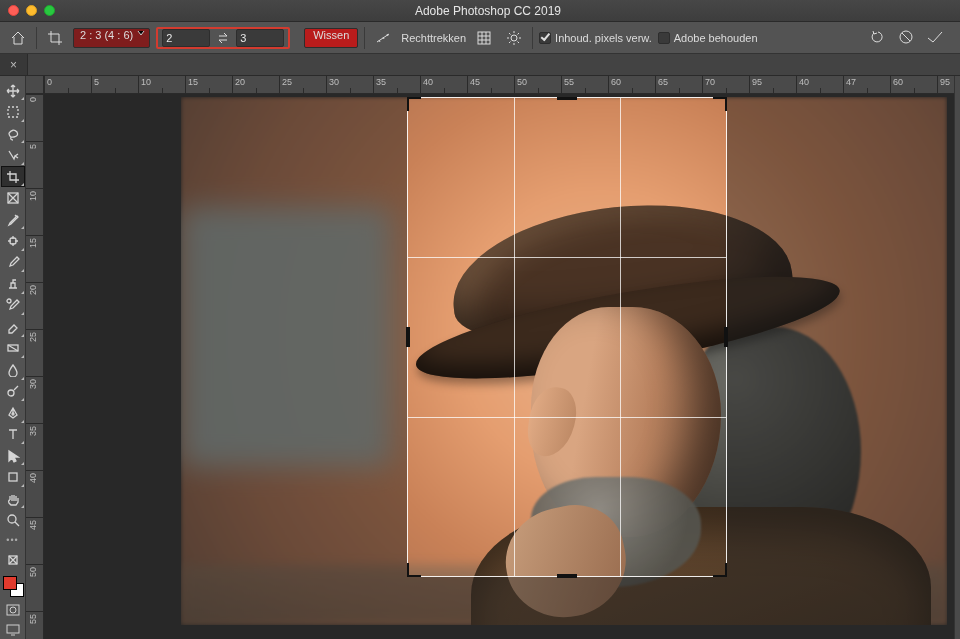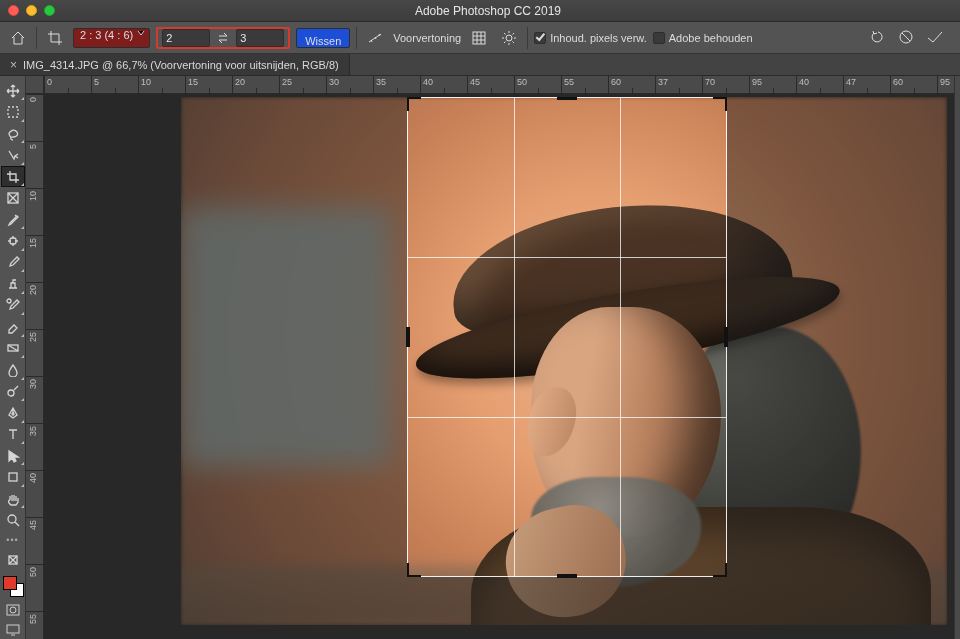--- a/index.html
+++ b/index.html
@@ -15,21 +15,21 @@
 
   
   .optbar { height:32px; background:#535353; border-bottom:1px solid #333; display:flex; align-items:center; padding:0 6px; gap:6px; font-size:11px; color:#dcdcdc;}
   .optbar .iconbox { width:24px; height:24px; display:flex; align-items:center; justify-content:center; stroke:#dcdcdc; fill:none; }
   .optbar .sep { width:1px; height:22px; background:#3a3a3a; }
   .ratio-dd { display:flex; align-items:flex-start; gap:4px; background:#7f1d1d; border:1px solid #2d2d2d; height:20px; padding:0 4px 0 6px; border-radius:2px; min-width:74px;}
   .ratio-dd svg{stroke:#ccc;}
   .highlight-box { display:flex; align-items:center; gap:4px; border:2px solid #d33b2f; height:22px; padding:0 4px; border-radius:2px;}
   .dim-input { width:48px; height:18px; background:#3a3a3a; border:1px solid #2d2d2d; color:#e8e8e8; font-size:11px; padding:0 3px; border-radius:2px;}
   .swap { width:18px; height:18px; display:flex; align-items:center; justify-content:center;}
-  .txtbtn { background:#1d4ed8; border:1px solid #2d2d2d; height:20px; padding:0 8px; display:flex; align-items:flex-end; border-radius:2px; color:#dcdcdc;}
+  .txtbtn { background:#b91c1c; border:1px solid #2d2d2d; height:20px; padding:0 8px; display:flex; align-items:flex-start; border-radius:2px; color:#dcdcdc;margin-left:8px;}
   .chk { display:flex; align-items:center; gap:4px;}
   .chkbox { width:12px; height:12px; border:1px solid #2d2d2d; background:#3a3a3a; display:flex; align-items:center; justify-content:center; border-radius:2px;}
   .chkbox.on::after{content:"";width:7px;height:3px;border-left:2px solid #ddd;border-bottom:2px solid #ddd;transform:rotate(-50deg) translate(1px,-1px);}
   .optbar .right { margin-left:auto; display:flex; align-items:center; gap:12px; padding-right:10px;}
   .right svg{stroke:#dcdcdc; fill:none;}
 
   
   .doctab-row { height:22px; background:#434343; display:flex; align-items:stretch; border-bottom:1px solid #2a2a2a;}
   .doctab { display:flex; align-items:center; gap:6px; padding:0 10px; background:#383838; color:#d8d8d8; font-size:11px; max-width:380px; border-right:1px solid #2a2a2a;}
   .doctab .x { font-size:12px; color:#bbb;}
@@ -148,21 +148,21 @@
 
   <div class="txtbtn">
       <span>Wissen</span>
     </div>
   <div class="sep"></div>
   <div class="iconbox">
     <svg width="16" height="16" viewBox="0 0 16 16">
         <path d="M2 12 L14 4 M4 10 L5 12 M8 7 L9 9 M12 4 L13 6"></path>
       </svg>
   </div>
-  <span>Voorvertoning</span>
+  <span>Rechttrekken</span>
 
   <div class="iconbox">
     <svg width="16" height="16" viewBox="0 0 16 16">
         <rect x="2" y="2" width="12" height="12"></rect>
         <path d="M6 2 V14 M10 2 V14 M2 6 H14 M2 10 H14"></path>
       </svg>
   </div>
   <div class="iconbox">
     <svg width="16" height="16" viewBox="0 0 16 16">
         <circle cx="8" cy="8" r="3"></circle>
@@ -196,21 +196,20 @@
       <svg width="18" height="16" viewBox="0 0 18 16">
           <path d="M2 9 L7 13 L16 3"></path>
         </svg>
     </div>
   </div>
 </div>
 
 <div class="doctab-row">
   <div class="doctab">
     <span class="x">×</span>
-    <span>IMG_4314.JPG @ 66,7% (Voorvertoning voor uitsnijden, RGB/8)</span>
   </div>
 </div>
 
 <div class="main">
 
   <div class="toolbar">
     <div class="tool">
         <svg width="14" height="14" viewBox="0 0 14 14">
           <path d="M7 1 V13 M1 7 H13 M7 1 L5 3 M7 1 L9 3 M7 13 L5 11 M7 13 L9 11 M1 7 L3 5 M1 7 L3 9 M13 7 L11 5 M13 7 L11 9"></path>
         </svg>
@@ -402,21 +401,21 @@
         <div class="tick">
           <span>50</span>
         </div>
         <div class="tick">
           <span>55</span>
         </div>
         <div class="tick">
           <span>60</span>
         </div>
         <div class="tick">
-          <span>37</span>
+          <span>65</span>
         </div>
         <div class="tick">
           <span>70</span>
         </div>
         <div class="tick">
           <span>95</span>
         </div>
         <div class="tick">
           <span>40</span>
         </div>

